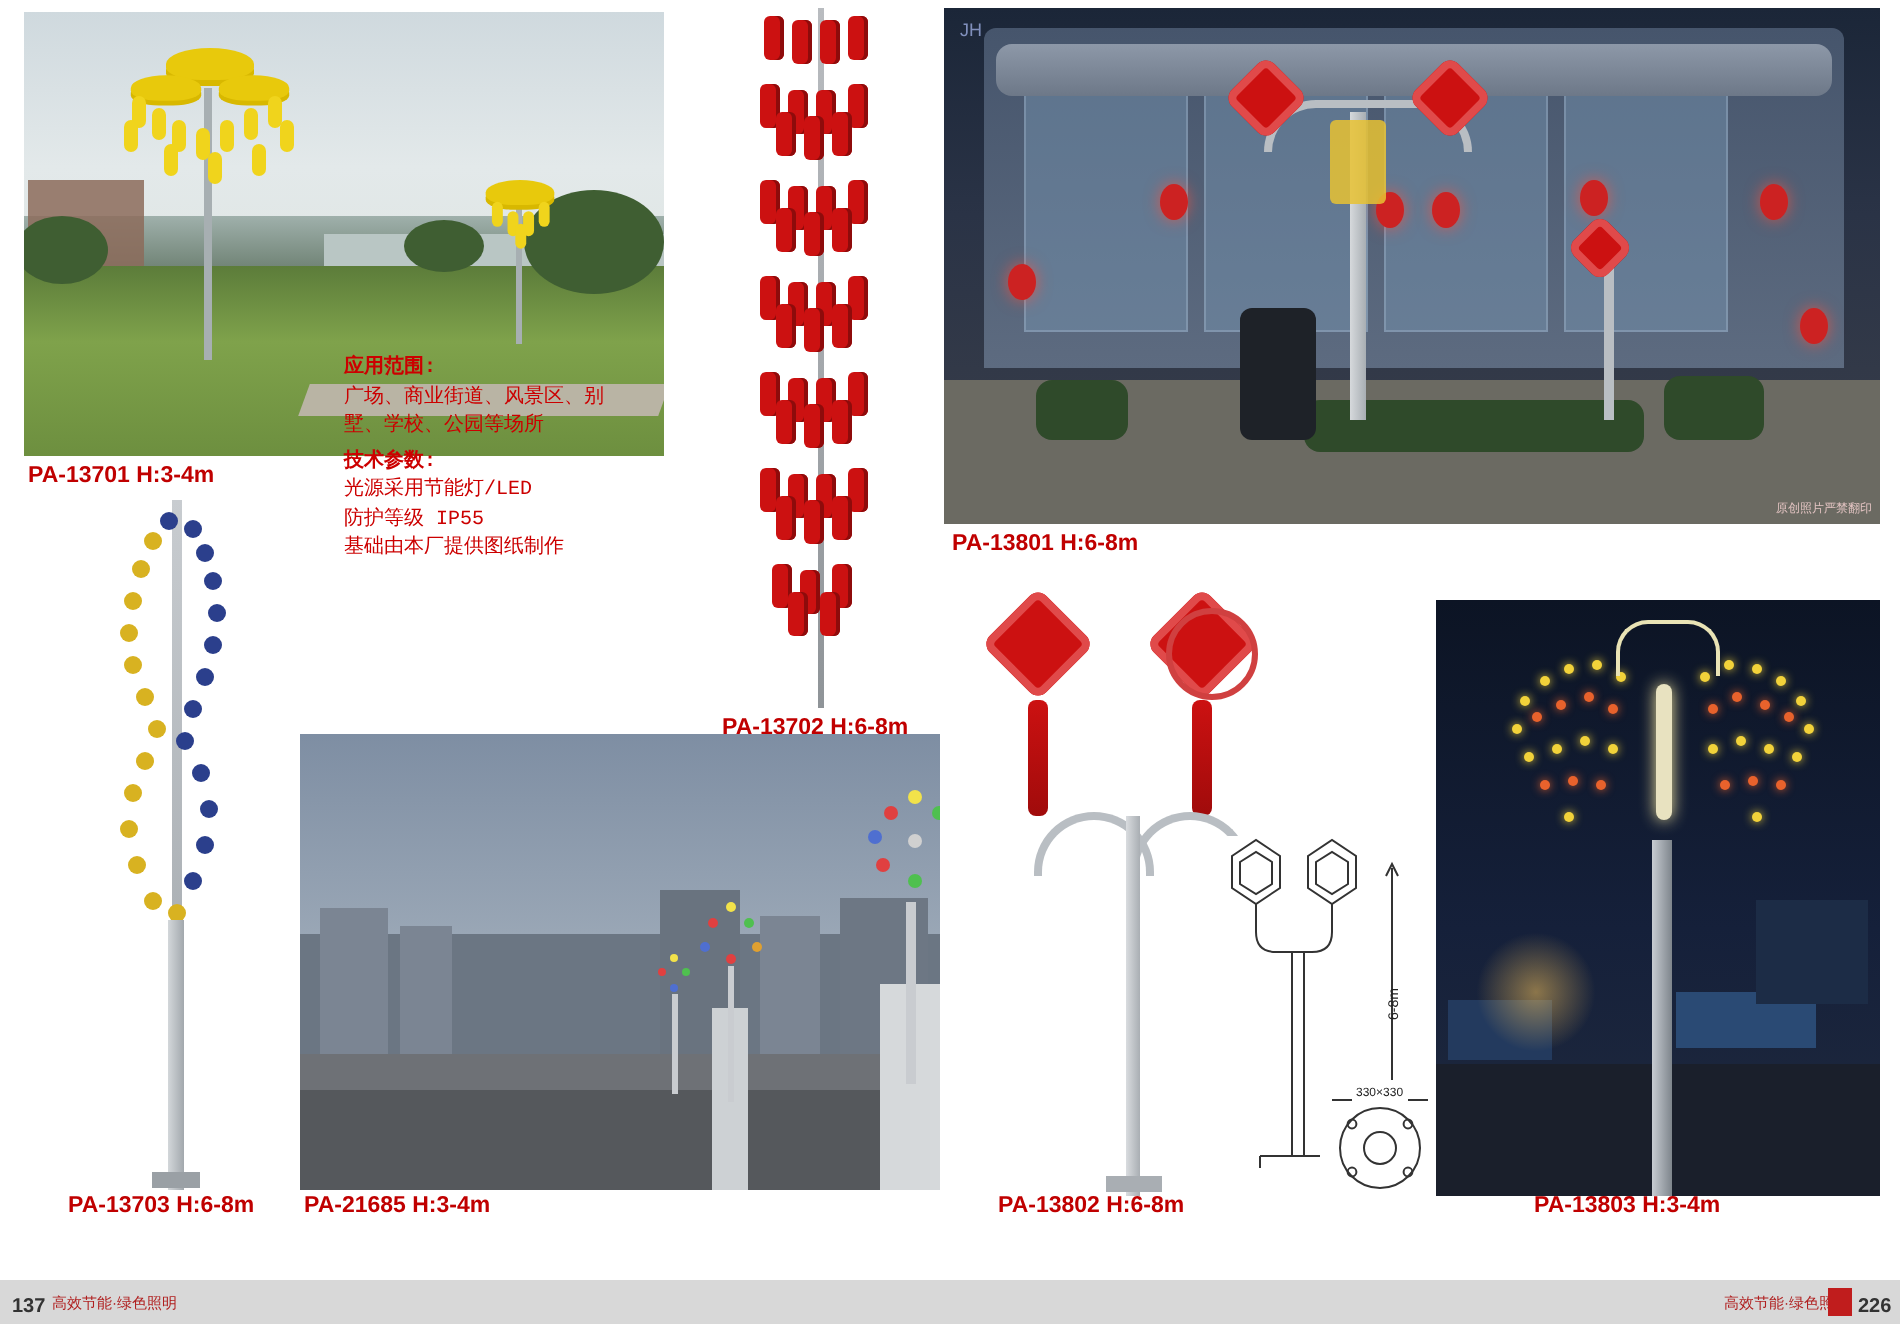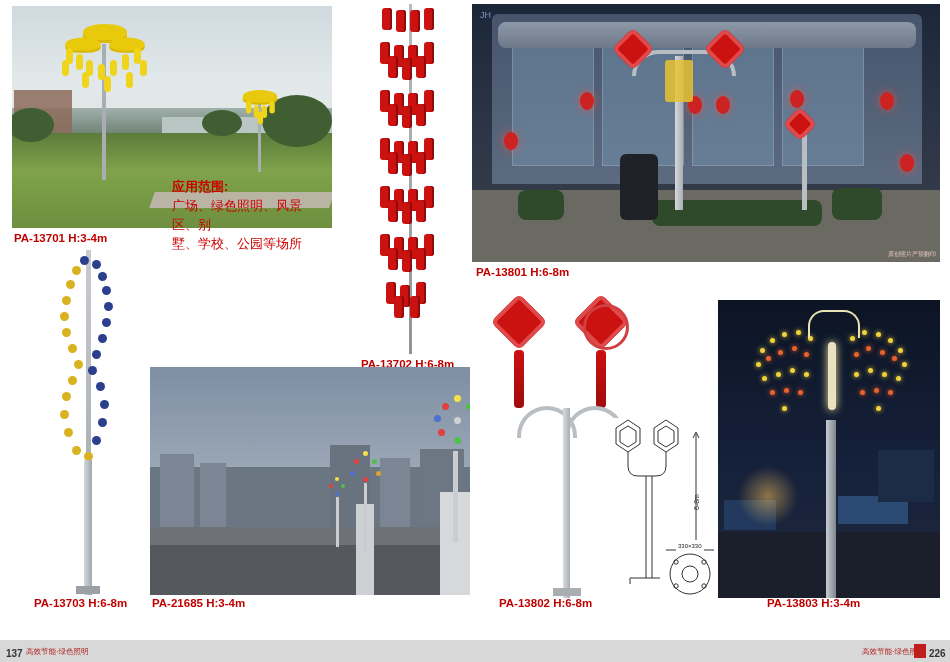--- a/index.html
+++ b/index.html
@@ -38,21 +38,21 @@
 
   
   #p2{left:370px;top:4px;width:80px;height:350px;background:#fff;}
   .knotcol{position:absolute;left:50%;top:0;margin-left:-1.5px;width:3px;height:100%;
     background:linear-gradient(#b9bcc0,#8f9498);}
   .redtier{position:absolute;left:50%;margin-left:-34px;width:68px;height:30px;}
   .redtier i{position:absolute;display:block;width:10px;height:22px;background:#cc1111;
     border-radius:3px;box-shadow:inset -2px 0 0 #8e0b0b;}
 
   
-  #spec{position:absolute;left:172px;top:178px;width:140px;font-size:13px;line-height:1.45;color:#cc0000;}
+  #spec{position:absolute;left:172px;top:178px;width:140px;font-size:10px;line-height:1.45;color:#cc0000;font-family:Liberation Mono, monospace;}
   #spec b{color:#cc0000;}
   #spec .blk{margin-bottom:3px;}
 
   
   #p3{left:28px;top:250px;width:120px;height:345px;background:#fff;}
   #p3 .mast{position:absolute;left:58px;top:0;width:5px;height:100%;
     background:linear-gradient(#c8ccd0,#9aa0a5);}
   .bead{position:absolute;width:9px;height:9px;border-radius:50%;}
 
   
@@ -212,22 +212,28 @@
         <i style="left:40px;top:0;"></i>
       <i style="left:18px;top:14px;"></i>
         <i style="left:34px;top:14px;"></i>
     </div>
   </div>
   <div class="caption" style="left:361px;top:358px;">PA-13702 H:6-8m</div>
 
   <div id="spec">
     <div class="blk">
       <b>应用范围:</b><br>
-      <span>广场、绿色照明、风景区、别</span><br>
+      <span>广场、商业街道、风景区、别</span><br>
       <span>墅、学校、公园等场所</span>
+    </div>
+    <div class="blk">
+      <b>技术参数:</b><br>
+      <span>光源采用节能灯/LED</span><br>
+      <span>防护等级      IP55</span><br>
+      <span>基础由本厂提供图纸制作</span>
     </div>
   </div>
 
   <div id="p3" style="position:absolute;">
     <div class="mast"></div>
 
     <div class="bead" style="left:52px;top:6px;background:#2b3f8c;"></div>
     <div class="bead" style="left:64px;top:10px;background:#2b3f8c;"></div>
     <div class="bead" style="left:44px;top:16px;background:#d8b221;"></div>
     <div class="bead" style="left:70px;top:22px;background:#2b3f8c;"></div>

